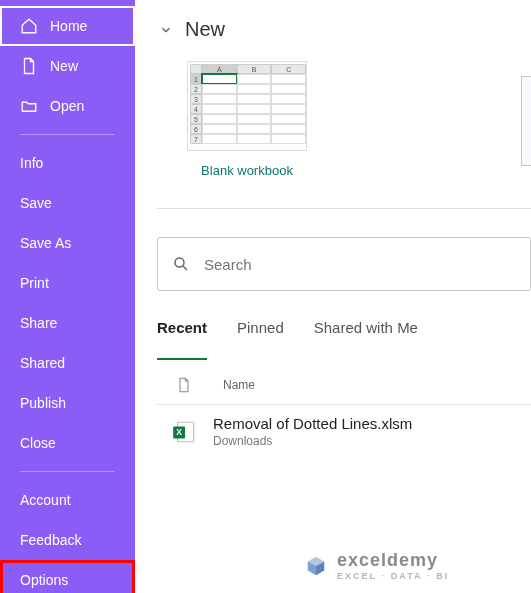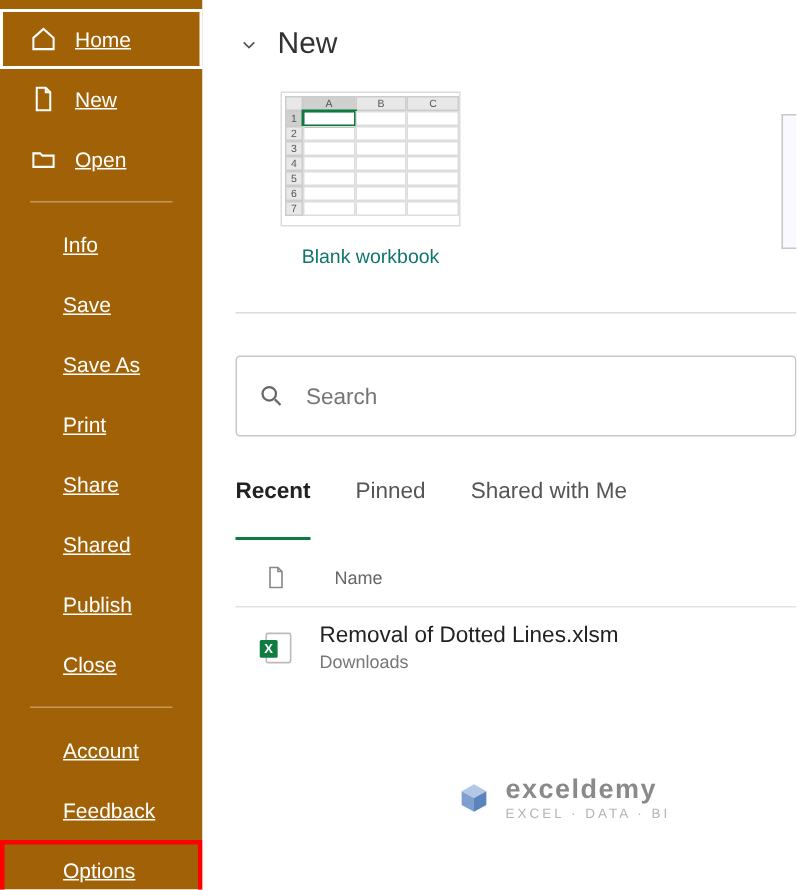--- a/index.html
+++ b/index.html
@@ -8,41 +8,40 @@
     font-size: 14px;
     width: 531px;
     height: 593px;
     overflow: hidden;
     background: #fff;
     position: relative;
   }
   .sidebar {
     width: 135px;
     height: 593px;
-    background: #a16207;
+    background: #8b5cf6;
     float: left;
     padding-top: 6px;
     color: #fff;
-    text-decoration: underline;
   }
   .sb-item {
     display: flex;
     align-items: center;
     height: 40px;
     padding: 0 20px;
     cursor: pointer;
     font-size: 14px;
     gap: 12px;
   }
   .sb-item.selected {
     outline: 2px solid #fff;
     outline-offset: -2px;
   }
   .sb-sub {
-    padding-left: 42px;
+    padding-left: 20px;
   }
   .sb-divider {
     border-top: 1px solid rgba(255,255,255,0.35);
     margin: 8px 20px;
   }
   .icon { width: 18px; height: 18px; display:inline-flex; align-items:center; justify-content:center; }
   .main {
     margin-left: 135px;
     padding: 18px 0 0 22px;
     height: 593px;
@@ -99,26 +98,26 @@
   .peek-tile {
     position:absolute; top:76px; right:0; width:10px; height:90px;
     border-left:1px solid #c7c7c7; border-top:1px solid #c7c7c7; border-bottom:1px solid #c7c7c7;
     background:#f9f9ff;
   }
   .options-highlight {
     outline: 3px solid #ff0000;
     outline-offset: -3px;
   }
   .watermark {
-    position:absolute; left:170px; top:516px;
+    position:absolute; left:170px; top:550px;
     display:flex; align-items:center; gap:10px;
     color:#8a8a8a; letter-spacing:1px;
   }
   .watermark .wm-big { font-size:18px; font-weight:600; color:#8a8a8a; }
-  .watermark .wm-small { font-size:9px; letter-spacing:2px; color:#b5b5b5; display:block; }
+  .watermark .wm-small { font-size:9px; letter-spacing:2px; color:#b5b5b5; display:block;font-weight:bold; }
   .wm-cube { width:22px; height:22px; }
 </style>
 </head>
 <body>
 
 <div class="sidebar">
 
   <div class="sb-item selected">
     <span class="icon">
       <svg viewBox="0 0 24 24" width="18" height="18" fill="none" stroke="#fff" stroke-width="1.8">

